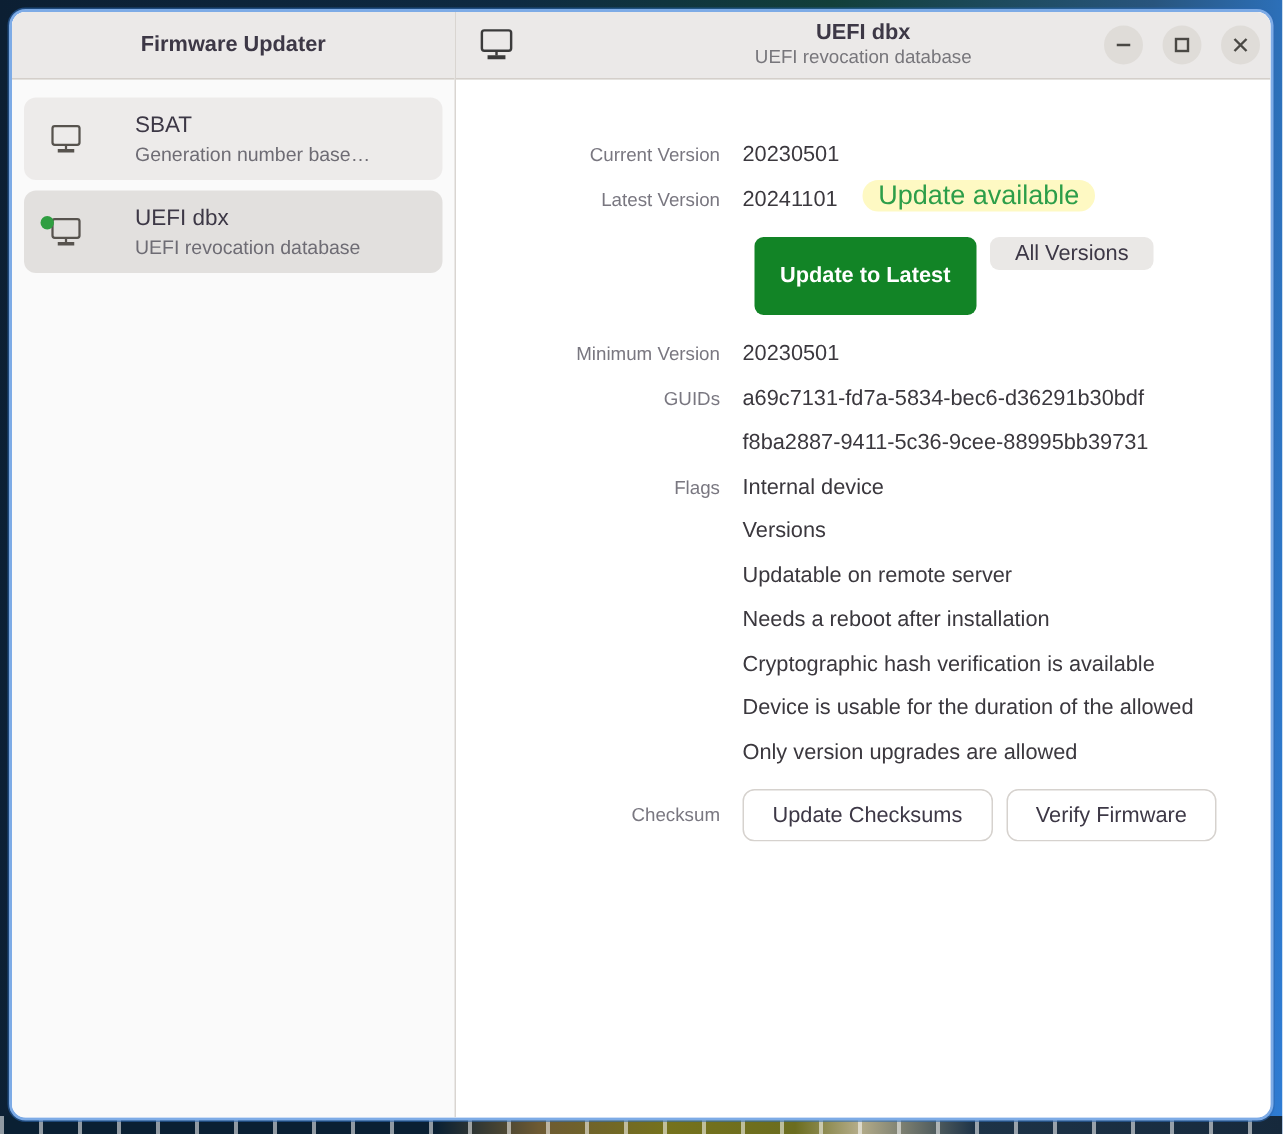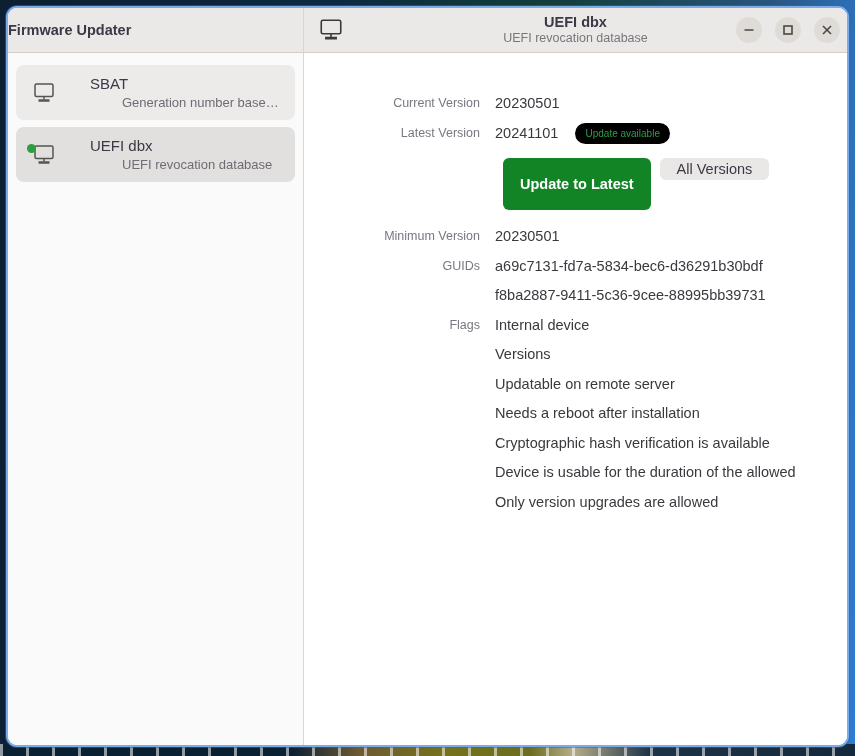--- a/index.html
+++ b/index.html
@@ -25,52 +25,52 @@
     border-radius:9px;overflow:hidden;display:flex;
     box-shadow:0 0 0 2px #7dabe6, 0 0 0 3px rgba(46,105,180,.55);
     background:#ffffff;
   }
   .hdr{
     height:45px;flex:0 0 45px;background:#ebe9e8;border-bottom:1px solid #d4cfca;
     display:flex;align-items:center;position:relative;box-sizing:border-box;
   }
   
   .sidebar{width:296px;flex:0 0 296px;background:#fafafa;border-right:1px solid #d9d5d1;display:flex;flex-direction:column;box-sizing:border-box;}
-  .sidebar .hdr{justify-content:flex-start;}
+  .sidebar .hdr{justify-content:center;}
   .sidebar-title{font-size:14.5px;font-weight:700;color:#3d3846;}
   .sidebar-list{padding:12px 8px;display:flex;flex-direction:column;gap:7px;}
   .side-item{
     display:flex;align-items:center;gap:33px;
     padding:8px 12px 8px 15px;border-radius:8px;background:#edebea;cursor:pointer;min-height:37px;
   }
   .side-item.selected{background:#e2e0de;}
   .side-icon-wrap{position:relative;width:26px;flex:0 0 26px;display:flex;justify-content:center;}
   .side-dot{position:absolute;left:-4px;top:0px;width:9px;height:9px;border-radius:50%;background:#2f9e41;}
   .side-texts{display:flex;flex-direction:column;min-width:0;}
   .side-title{font-size:15px;color:#3d3846;line-height:21px;white-space:nowrap;}
-  .side-sub{font-size:13px;color:#6e6c74;line-height:18px;white-space:nowrap;margin-left:32px;}
+  .side-sub{font-size:13px;color:#6e6c74;line-height:18px;white-space:nowrap;}
   
   .content{flex:1;display:flex;flex-direction:column;background:#ffffff;min-width:0;}
   .content .hdr{justify-content:center;}
   .hdr-icon{position:absolute;left:14px;top:10px;}
   .hdr-titles{text-align:center;line-height:1;}
   .hdr-title{font-size:14.5px;font-weight:700;color:#3d3846;line-height:17px;}
   .hdr-sub{font-size:12.5px;color:#77767b;line-height:15px;}
   .win-controls{position:absolute;right:7px;top:9px;display:flex;gap:13px;}
   .wc-btn{width:26px;height:26px;border-radius:50%;background:#dfdcd8;border:none;display:flex;align-items:center;justify-content:center;cursor:pointer;padding:0;}
   
   .details{padding:36px 0 0 8px;overflow:hidden;}
   .drow{display:flex;}
   .dlabel{width:168px;flex:0 0 168px;text-align:right;font-size:12.5px;color:#797780;line-height:29.5px;}
   .dgap{width:15px;flex:0 0 15px;}
   .dvalue{font-size:14.5px;color:#3b383e;line-height:29.5px;}
   .vline{line-height:29.5px;}
   .badge{
     display:inline-block;margin-left:13px;padding:0 10px;height:21px;line-height:21px;
-    border-radius:11px;background:#000000;color:#2d9e49;font-size:10px;vertical-align:1px;
+    border-radius:11px;background:#fef9c3;color:#2d9e49;font-size:18px;vertical-align:1px;
   }
   .actions-row{margin:10px 0 12px 191px;display:flex;gap:9px;}
   .btn{font-family:"Liberation Sans", sans-serif;cursor:pointer;box-sizing:border-box;}
   .btn-primary{
     height:52px;padding:0 17px;border:none;border-radius:6px;
     background:#128426;color:#ffffff;font-weight:700;font-size:14.5px;
   }
   .btn-secondary{
     height:22px;padding:0 17px;border:none;border-radius:6px;
     background:#eae8e6;color:#3d3846;font-size:14.5px;
@@ -206,17 +206,25 @@
             <div class="vline">Internal device</div>
             <div class="vline">Versions</div>
             <div class="vline">Updatable on remote server</div>
             <div class="vline">Needs a reboot after installation</div>
             <div class="vline">Cryptographic hash verification is available</div>
             <div class="vline">Device is usable for the duration of the allowed</div>
             <div class="vline">Only version upgrades are allowed</div>
           </div>
         </div>
 
+        <div class="drow checksum">
+          <div class="dlabel">Checksum</div>
+          <div class="dgap"></div>
+          <div class="checksum-btns">
+            <button class="btn btn-outline">Update Checksums</button>
+            <button class="btn btn-outline">Verify Firmware</button>
+          </div>
+        </div>
 
       </div>
     </main>
   </div>
 </div>
 
 </body></html>

